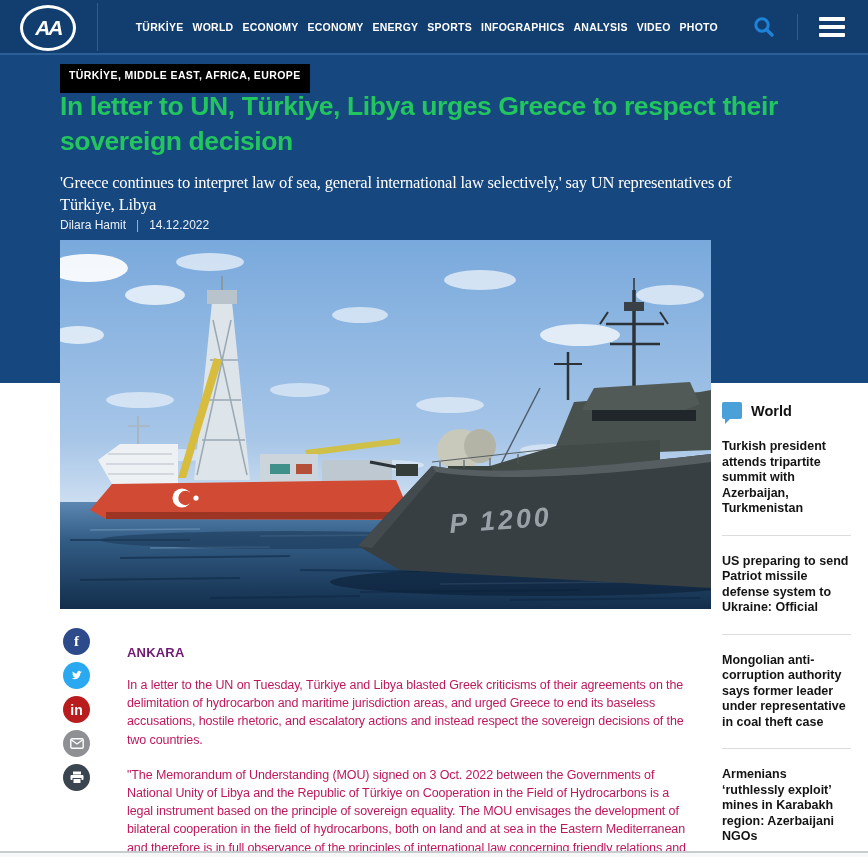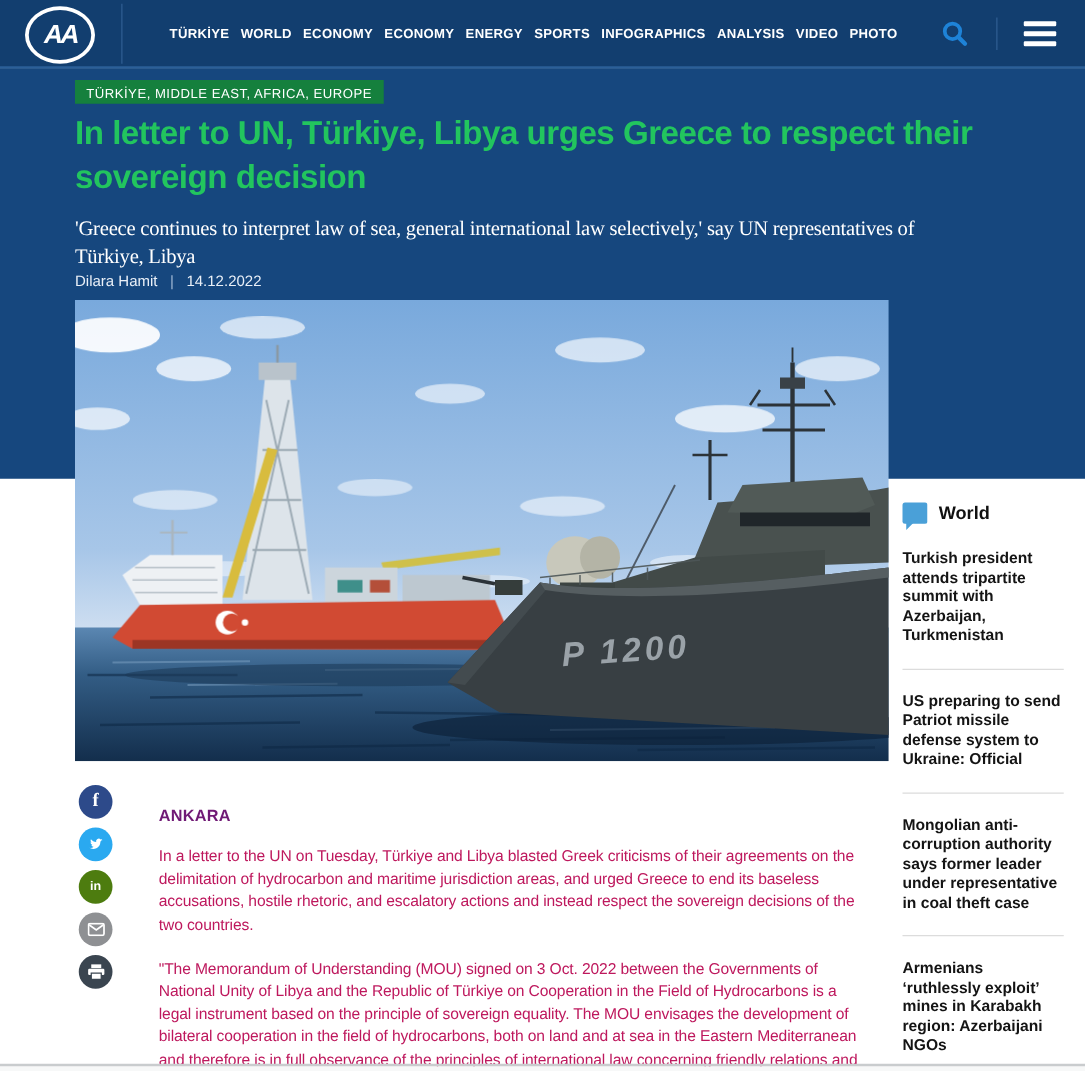--- a/index.html
+++ b/index.html
@@ -21,40 +21,40 @@
               white-space:nowrap; cursor:pointer; }
   .topbar-right { display:flex; align-items:stretch; }
   .search-btn { width:68px; display:flex; align-items:center; justify-content:center;
                 border-right:1px solid #2f5d92; cursor:pointer; }
   .menu-btn { width:68px; display:flex; flex-direction:column; align-items:center;
               justify-content:center; gap:4px; cursor:pointer; margin-right:2px; }
   .menu-btn span { display:block; width:26px; height:4px; background:#ffffff; border-radius:1px; }
 
   
   .hero { position:absolute; left:0; top:55px; width:868px; height:328px; background:#16477e; }
-  .cat-tag { position:absolute; left:60px; top:9px; background:#15803d; color:#fff;
-             font-size:10.5px; font-weight:normal; letter-spacing:.4px; padding:5px 9px 2px; }
+  .cat-tag { position:absolute; left:60px; top:9px; background:#000000; color:#fff;
+             font-size:10.5px; font-weight:bold; letter-spacing:.4px; padding:5px 9px 12px; }
   .headline { position:absolute; left:60px; top:34px; width:745px; color:#22c55e;
               font-size:26.5px; font-weight:bold; line-height:1.33; letter-spacing:-0.4px; }
   .subhead { position:absolute; left:60px; top:117px; width:690px; color:#ffffff;
              font-size:16.5px; font-weight:400; line-height:1.36; letter-spacing:-0.2px;font-family:Liberation Serif, serif; }
   .byline { position:absolute; left:60px; top:163px; color:#eaf0f8; font-size:12px; }
   .byline .sep { margin:0 10px; color:#9db6d4; }
 
   
   .article-image { position:absolute; left:60px; top:240px; width:651px; height:369px; }
   .article-image svg { display:block; }
 
   
   .share-col { position:absolute; left:63px; top:628px; display:flex; flex-direction:column; gap:7px; }
   .share-btn { width:27px; height:27px; border-radius:50%; display:flex; align-items:center;
                justify-content:center; color:#fff; cursor:pointer; }
   .share-facebook { background:#2d4a8a; font-weight:bold; font-size:15px; font-family:"Liberation Serif", serif; }
   .share-twitter  { background:#2aa9f0; }
-  .share-linkedin { background:#4d7c0f; font-weight:bold; font-size:10px; }
+  .share-linkedin { background:#b91c1c; font-weight:bold; font-size:14px; }
   .share-email    { background:#8e9093; }
   .share-print    { background:#3a4550; }
 
   
   .body-col { position:absolute; left:127px; top:640px; width:567px; }
   .dateline { font-size:13px; font-weight:bold; color:#701a75; margin:5px 0 16px; letter-spacing:.2px; }
   .body-col p { font-size:12.5px; line-height:18.2px; color:#be185d; margin-bottom:17px; letter-spacing:-0.1px; }
 
   
   .sidebar { position:absolute; left:722px; top:402px; width:129px; }

